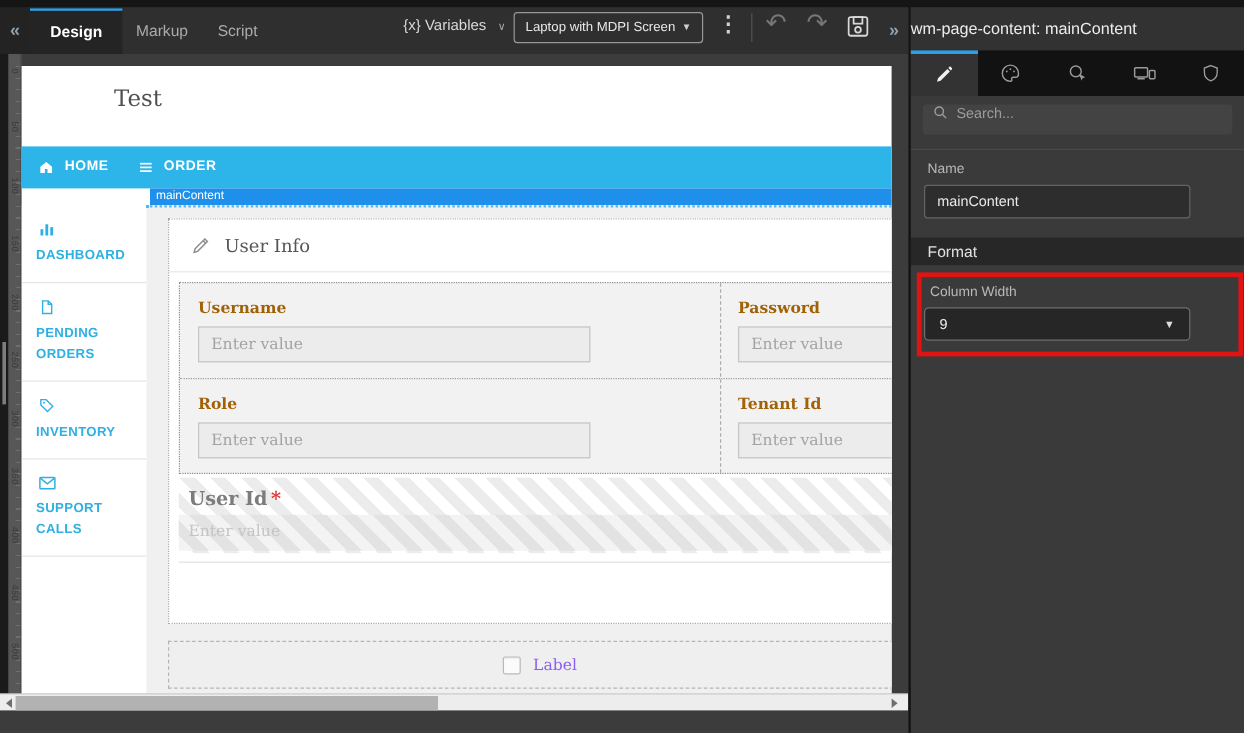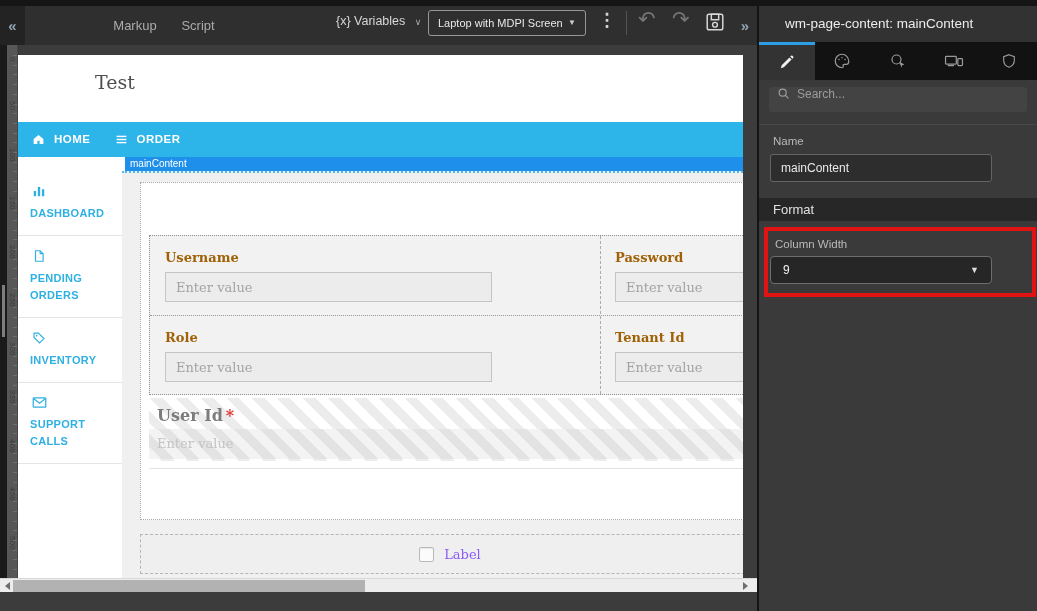--- a/index.html
+++ b/index.html
@@ -92,21 +92,21 @@
   #hscroll .thumb { position:absolute; left:13px; top:1px; width:352px; height:12px; background:#b2b2b2; cursor:pointer; }
 
   
   #breadcrumb { position:absolute; left:0; top:592px; width:757px; height:19px; background:#2a2a2a; overflow:hidden; padding:7px 0 0 30px; font-size:12.5px; }
   #breadcrumb .bc { color:#999; cursor:pointer; }
   #breadcrumb .bc.active { color:#3f9ef4; }
   #breadcrumb .bc-sep { color:#777; margin:0 10px; font-size:11px; }
 
   
   #inspector { position:absolute; left:757px; top:0; width:280px; height:611px; background:#3a3a3a; border-left:2px solid #141414; }
-  #insp-header { position:absolute; left:0; top:6px; width:100%; height:36px; background:#323232; color:#ececec; font-size:13.5px; line-height:36px; padding-left:26px; }
+  #insp-header { position:absolute; left:0; top:6px; width:100%; height:36px; background:#323232; color:#ececec; font-size:13.5px; line-height:36px; padding-left:0; }
   #insp-tabs { position:absolute; left:0; top:42px; width:100%; height:38px; background:#121212; display:flex; }
   .insp-tab { width:56px; height:38px; display:flex; align-items:center; justify-content:center; cursor:pointer; }
   .insp-tab.active { background:#333; border-top:3px solid #2e9fe6; }
   #insp-search { position:absolute; left:10px; top:87px; width:258px; height:25px; background:#434343; border-radius:3px; display:flex; align-items:flex-start; padding:0 8px; }
   #insp-search input { flex:1; background:transparent; border:none; outline:none; color:#d0d0d0; font-size:12px; margin-left:7px; font-family:"Liberation Sans", sans-serif; }
   #insp-search input::placeholder { color:#9c9c9c; opacity:1; }
   #insp-divider { position:absolute; left:0; top:124px; width:100%; border-top:1px solid #484848; }
   #insp-name-label { position:absolute; left:14px; top:135px; color:#b9b9b9; font-size:11.5px; }
   #insp-name-input { position:absolute; left:11px; top:154px; width:222px; height:28px; background:#2d2d2d; border:1px solid #646464; border-radius:3px; color:#e9e9e9; font-size:12px; padding-left:10px; font-family:"Liberation Sans", sans-serif; }
   #insp-format { position:absolute; left:0; top:198px; width:100%; height:23px; background:#272727; color:#e0e0e0; font-size:13px; line-height:23px; padding-left:14px; }
@@ -118,20 +118,21 @@
   svg { display:block; }
 </style>
 </head>
 <body>
 
 <div id="app">
   <div id="topstrip"></div>
 
   <div id="topbar">
     <div class="tb-left">«</div>
+    <div class="tb-tab active" id="tab-design">Design</div>
     <div class="tb-tab" id="tab-markup">Markup</div>
     <div class="tb-tab" id="tab-script">Script</div>
     <div class="tb-tab" id="tab-style">Style</div>
     <div class="tb-vars">
       <span>{x}</span>
       <span>Variables</span>
       <span class="caret">∨</span>
     </div>
     <div class="tb-device">
       <span>Laptop with MDPI Screen</span>
@@ -219,20 +220,27 @@
           <svg class="sb-ic" width="15" height="13" viewBox="0 0 24 20" fill="none" stroke="#2fb0e2" stroke-width="2">
             <rect x="2" y="2.5" width="20" height="15" rx="1"></rect>
               <path d="M2.5 3.5 L12 11 L21.5 3.5"></path>
           </svg>
           <span class="sb-lb">SUPPORT CALLS</span>
         </div>
       </div>
 
       <div id="content">
         <div id="form-panel">
+          <div id="form-header">
+            <svg width="17" height="17" viewBox="0 0 24 24" fill="none" stroke="#8a8a8a" stroke-width="1.7">
+              <path d="M4 20 L5 16 L16.5 4.5 L19.5 7.5 L8 19 Z"></path>
+                <path d="M14.5 6.5 L17.5 9.5"></path>
+            </svg>
+            <span id="form-title">User Info</span>
+          </div>
 
           <div id="fields-wrap">
             <div id="col-sep"></div>
             <div class="frow r1">
               <div class="fcell c1">
                 <span class="flabel">Username</span>
                 <input class="finput" readonly="" placeholder="Enter value" style="">
               </div>
               <div class="fcell c2">
                 <span class="flabel">Password</span>

